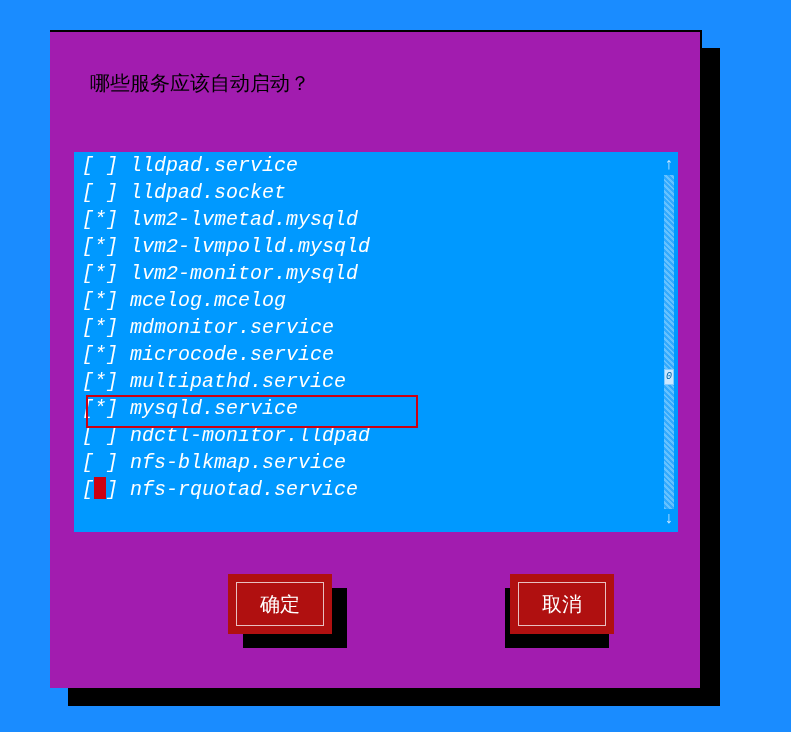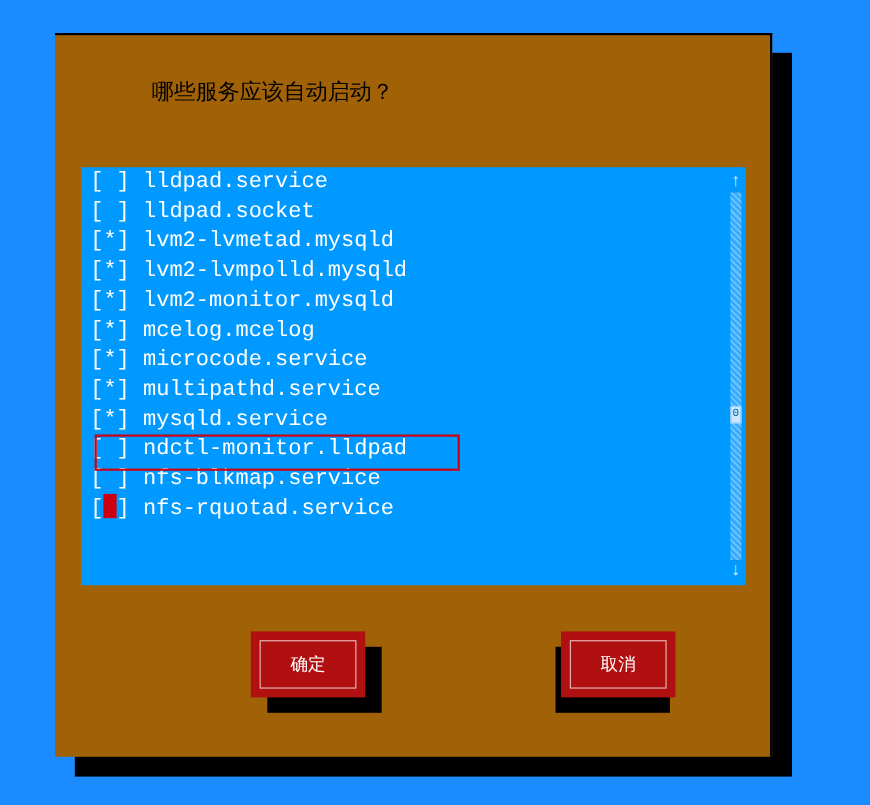--- a/index.html
+++ b/index.html
@@ -21,41 +21,41 @@
       width: 652px;
       height: 658px;
       background: #000;
     }
     .dialog {
       position: absolute;
       left: 50px;
       top: 30px;
       width: 652px;
       height: 658px;
-      background: #a16207;
+      background: #a21caf;
       border-top: 2px solid #000;
       border-right: 2px solid #000;
-      padding-left: 48px;
     }
     .dialog-title {
       font-size: 20px;
       padding: 38px 0 0 40px;
       color: #000;
       font-family: 'SimSun', 'Microsoft YaHei', serif;
     }
     .list-container {
       position: absolute;
       left: 24px;
       top: 120px;
       width: 604px;
       height: 380px;
       background: #0099ff;
       font-family: 'Courier New', monospace;
       font-size: 20px;
       line-height: 27px;
+      font-style: italic;
     }
     .list-inner {
       position: relative;
       padding-left: 8px;
       padding-top: 0;
       color: #fff;
     }
     .service-row {
       white-space: pre;
       height: 27px;
@@ -124,21 +124,21 @@
       background: #000;
       width: 104px;
       height: 60px;
     }
     .btn {
       position: absolute;
       width: 104px;
       height: 60px;
       background: #b01010;
       color: #fff;
-      font-size: 16px;
+      font-size: 20px;
       font-family: 'SimSun', 'Microsoft YaHei', serif;
       display: flex;
       align-items: center;
       justify-content: center;
       cursor: pointer;
     }
     .btn-inner-border {
       position: absolute;
       left: 8px;
       top: 8px;
@@ -160,20 +160,21 @@
   <div class="dialog-title">哪些服务应该自动启动？</div>
 
   <div class="list-container">
     <div class="list-inner" id="service-list-inner">
         <div class="service-row">[ ] lldpad.service</div>
         <div class="service-row">[ ] lldpad.socket</div>
         <div class="service-row">[*] lvm2-lvmetad.mysqld</div>
         <div class="service-row">[*] lvm2-lvmpolld.mysqld</div>
         <div class="service-row">[*] lvm2-monitor.mysqld</div>
         <div class="service-row">[*] mcelog.mcelog</div>
+        <div class="service-row">[*] mdmonitor.service</div>
         <div class="service-row">[*] microcode.service</div>
         <div class="service-row">[*] multipathd.service</div>
         <div class="service-row">[*] mysqld.service</div>
         <div class="service-row">[ ] ndctl-monitor.lldpad</div>
         <div class="service-row">[ ] nfs-blkmap.service</div>
         <div class="service-row">[<span class="cursor-block"></span>] nfs-rquotad.service</div>
       </div>
     <div class="highlight-box"></div>
     <div class="scrollbar">
       <div class="scroll-arrow">↑</div>

